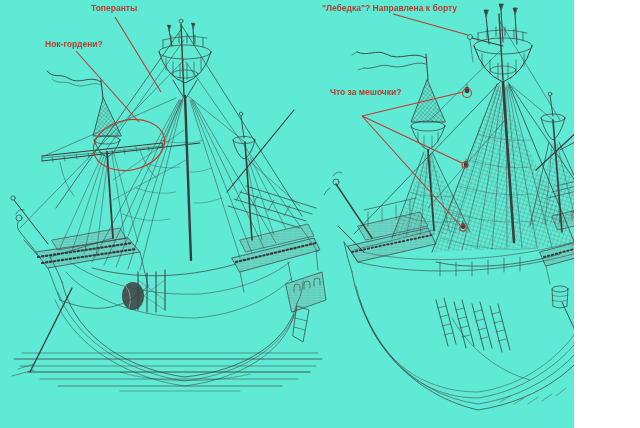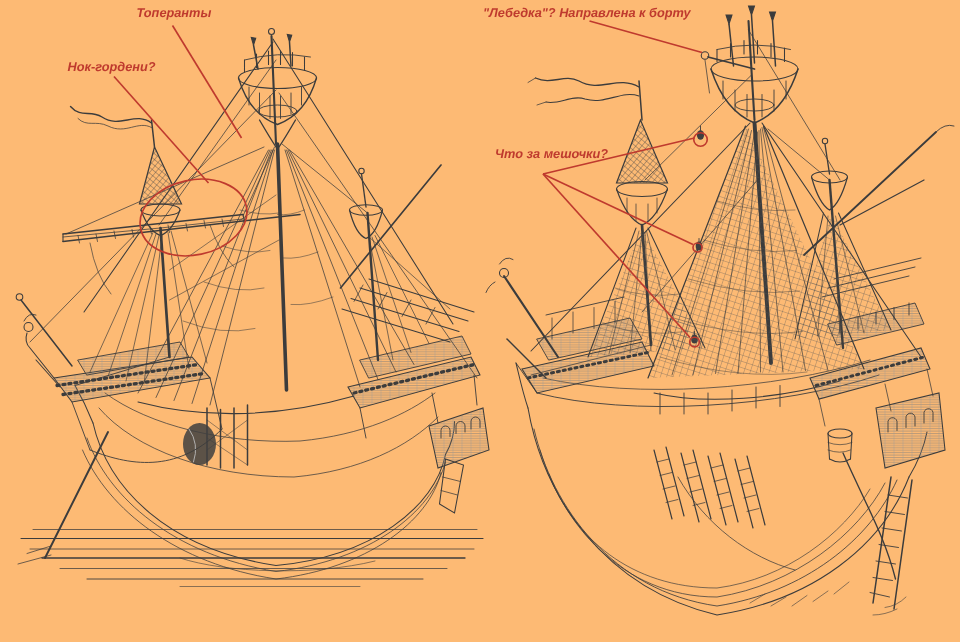--- a/index.html
+++ b/index.html
@@ -1,25 +1,25 @@
 <!DOCTYPE html>
 <html style="--ann: #bf3a2e;"><head>
 <meta charset="utf-8">
 <style>
   html,body{margin:0;padding:0;background:#fff;}
-  .canvas{position:relative;width:640px;height:428px;background:#fdba74;overflow:hidden;
-          font-family:"Liberation Sans",sans-serif;font-style:italic;}
+  .canvas{position:relative;width:574px;height:428px;background:#5eead4;overflow:hidden;
+          font-family:"Liberation Sans",sans-serif;}
   .ships-svg,.ann-svg{position:absolute;left:0;top:0;}
   .ann-svg{z-index:3;}
   .ann-label{position:absolute;z-index:4;font-weight:bold;font-size:8.5px;line-height:11px;
              color:var(--ann,#bf3a2e);white-space:nowrap;}
   #lab-toperanty{left:91px;top:3px;}
   #lab-nok{left:13px;top:39px;padding-left:32px;}
   #lab-lebedka{left:322px;top:2px;line-height:13px;}
-  #lab-mesh{left:330px;top:97px;}
+  #lab-mesh{left:330px;top:87px;}
 </style>
 </head>
 <body>
 
 <div class="canvas">
 
   <svg class="ships-svg" width="640" height="428" viewBox="0 0 640 428">
     <defs>
       <pattern id="net" width="4" height="4" patternUnits="userSpaceOnUse" patternTransform="rotate(18)">
         <path d="M0 0H4M0 0V4" stroke="#565656" stroke-width="0.4" fill="none"></path>

